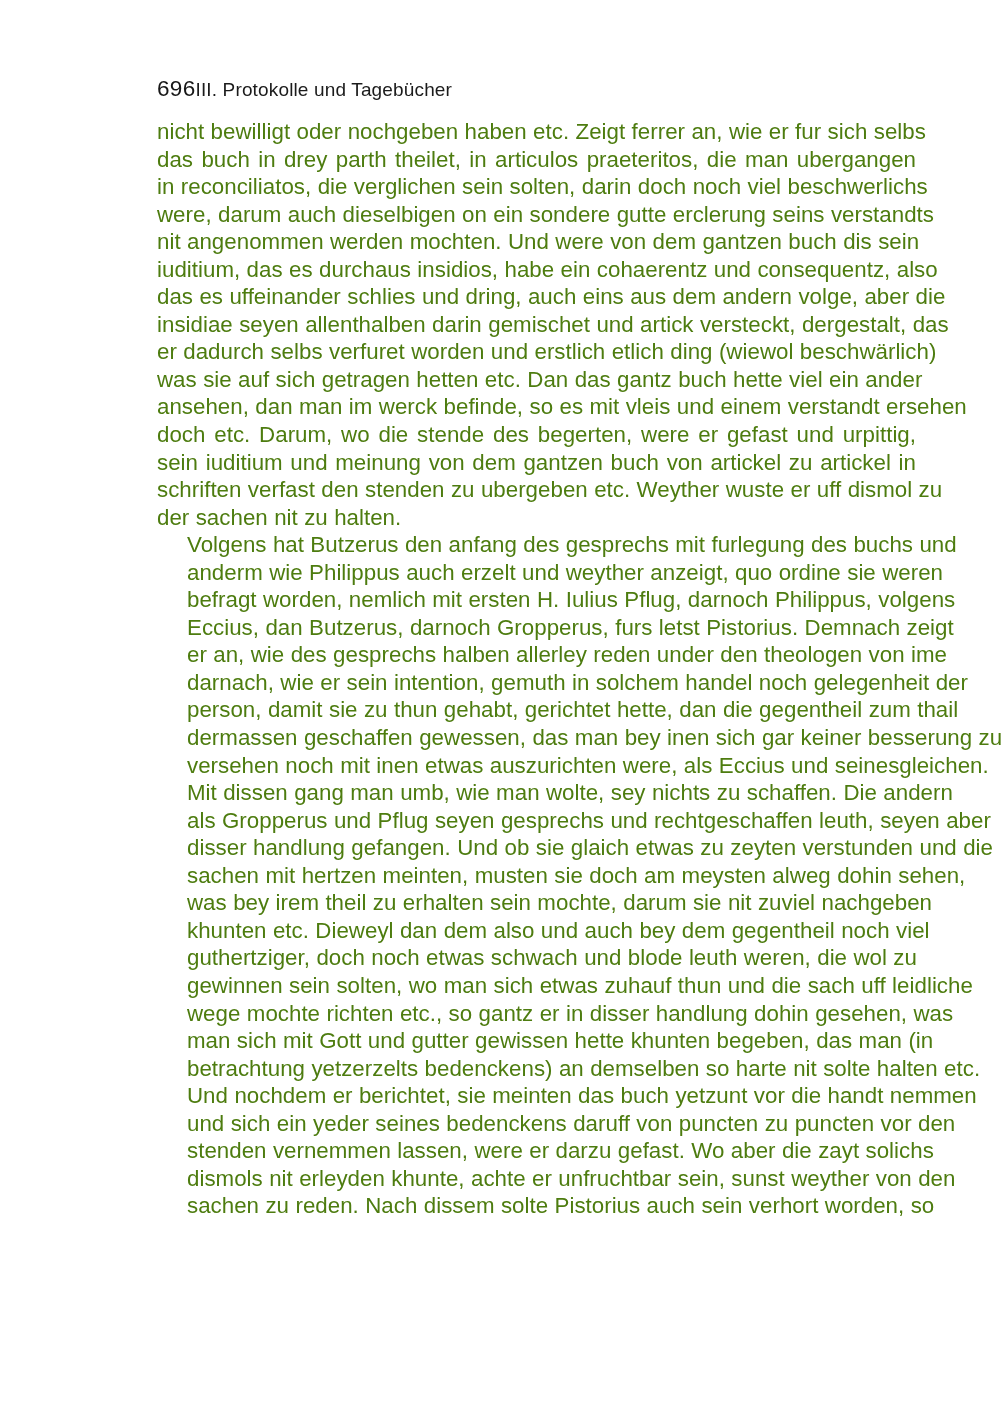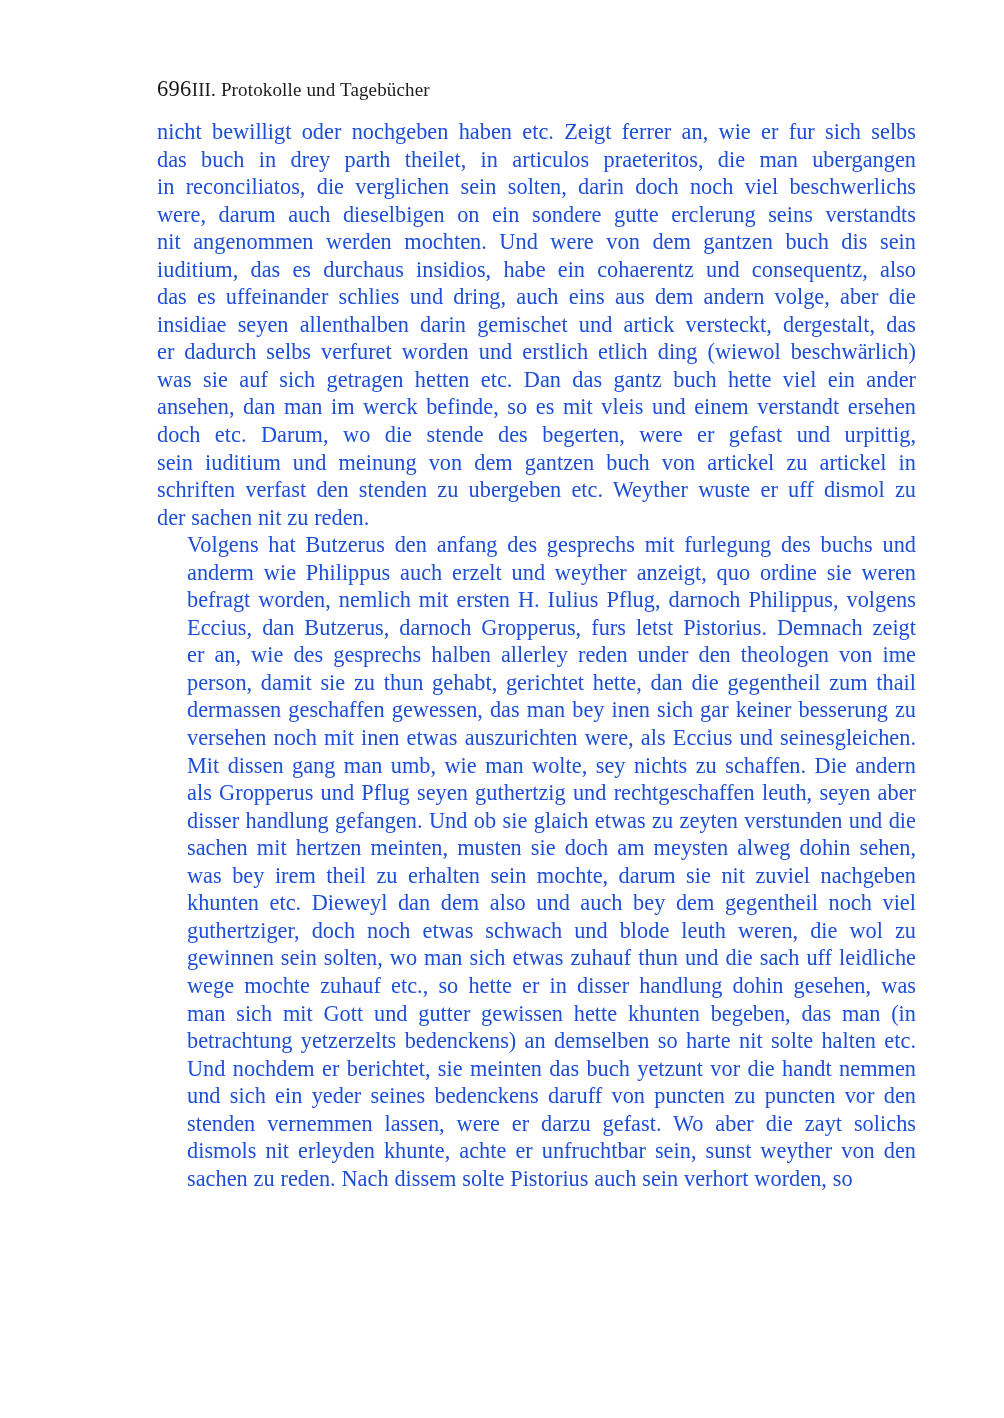--- a/index.html
+++ b/index.html
@@ -8,21 +8,21 @@
     padding: 0;
     background: #ffffff;
   }
   .page {
     position: relative;
     width: 1004px;
     height: 1418px;
     background: #ffffff;
     margin: 0 auto;
     overflow: hidden;
-    font-family: Liberation Serif, serif;
+    font-family: Liberation Sans, sans-serif;
     color: #1a1a1a;
   }
 
   
   .running-head {
     position: absolute;
     top: 76px;
     left: 157px;
     width: 758px;
     height: 26px;
@@ -56,21 +56,21 @@
     width: 759px;
   }
   .para {
     margin: 0;
     font-size: 22.3px;
     line-height: 27.55px;
     text-align: justify;
     text-justify: inter-word;
     letter-spacing: 0.02px;
     word-spacing: 0.2px;
-    color: #1d4ed8;
+    color: #4d7c0f;
     hyphens: none;
     -webkit-hyphens: none;
   }
   .para + .para {
     text-indent: 30px;
   }
   
   .ln {
     display: block;
     text-align: justify;
@@ -104,40 +104,41 @@
         <span class="ln">nit angenommen werden mochten. Und were von dem gantzen buch dis sein</span>
         <span class="ln">iuditium, das es durchaus insidios, habe ein cohaerentz und consequentz, also</span>
         <span class="ln">das es uffeinander schlies und dring, auch eins aus dem andern volge, aber die</span>
         <span class="ln">insidiae seyen allenthalben darin gemischet und artick versteckt, dergestalt, das</span>
         <span class="ln">er dadurch selbs verfuret worden und erstlich etlich ding (wiewol beschwärlich)</span>
         <span class="ln">was sie auf sich getragen hetten etc. Dan das gantz buch hette viel ein ander</span>
         <span class="ln">ansehen, dan man im werck befinde, so es mit vleis und einem verstandt ersehen</span>
         <span class="ln">doch etc. Darum, wo die stende des begerten, were er gefast und urpittig,</span>
         <span class="ln">sein iuditium und meinung von dem gantzen buch von artickel zu artickel in</span>
         <span class="ln">schriften verfast den stenden zu ubergeben etc. Weyther wuste er uff dismol zu</span>
-        <span class="ln last">der sachen nit zu reden.</span>
+        <span class="ln last">der sachen nit zu halten.</span>
       </p>
     <p class="para">
         <span class="ln indent">Volgens hat Butzerus den anfang des gesprechs mit furlegung des buchs und</span>
         <span class="ln">anderm wie Philippus auch erzelt und weyther anzeigt, quo ordine sie weren</span>
         <span class="ln">befragt worden, nemlich mit ersten H. Iulius Pflug, darnoch Philippus, volgens</span>
         <span class="ln">Eccius, dan Butzerus, darnoch Gropperus, furs letst Pistorius. Demnach zeigt</span>
         <span class="ln">er an, wie des gesprechs halben allerley reden under den theologen von ime</span>
+        <span class="ln">darnach, wie er sein intention, gemuth in solchem handel noch gelegenheit der</span>
         <span class="ln">person, damit sie zu thun gehabt, gerichtet hette, dan die gegentheil zum thail</span>
         <span class="ln">dermassen geschaffen gewessen, das man bey inen sich gar keiner besserung zu</span>
         <span class="ln">versehen noch mit inen etwas auszurichten were, als Eccius und seinesgleichen.</span>
         <span class="ln">Mit dissen gang man umb, wie man wolte, sey nichts zu schaffen. Die andern</span>
-        <span class="ln">als Gropperus und Pflug seyen guthertzig und rechtgeschaffen leuth, seyen aber</span>
+        <span class="ln">als Gropperus und Pflug seyen gesprechs und rechtgeschaffen leuth, seyen aber</span>
         <span class="ln">disser handlung gefangen. Und ob sie glaich etwas zu zeyten verstunden und die</span>
         <span class="ln">sachen mit hertzen meinten, musten sie doch am meysten alweg dohin sehen,</span>
         <span class="ln">was bey irem theil zu erhalten sein mochte, darum sie nit zuviel nachgeben</span>
         <span class="ln">khunten etc. Dieweyl dan dem also und auch bey dem gegentheil noch viel</span>
         <span class="ln">guthertziger, doch noch etwas schwach und blode leuth weren, die wol zu</span>
         <span class="ln">gewinnen sein solten, wo man sich etwas zuhauf thun und die sach uff leidliche</span>
-        <span class="ln">wege mochte zuhauf etc., so hette er in disser handlung dohin gesehen, was</span>
+        <span class="ln">wege mochte richten etc., so gantz er in disser handlung dohin gesehen, was</span>
         <span class="ln">man sich mit Gott und gutter gewissen hette khunten begeben, das man (in</span>
         <span class="ln">betrachtung yetzerzelts bedenckens) an demselben so harte nit solte halten etc.</span>
         <span class="ln">Und nochdem er berichtet, sie meinten das buch yetzunt vor die handt nemmen</span>
         <span class="ln">und sich ein yeder seines bedenckens daruff von puncten zu puncten vor den</span>
         <span class="ln">stenden vernemmen lassen, were er darzu gefast. Wo aber die zayt solichs</span>
         <span class="ln">dismols nit erleyden khunte, achte er unfruchtbar sein, sunst weyther von den</span>
         <span class="ln last">sachen zu reden. Nach dissem solte Pistorius auch sein verhort worden, so</span>
       </p>
   </div>
 

